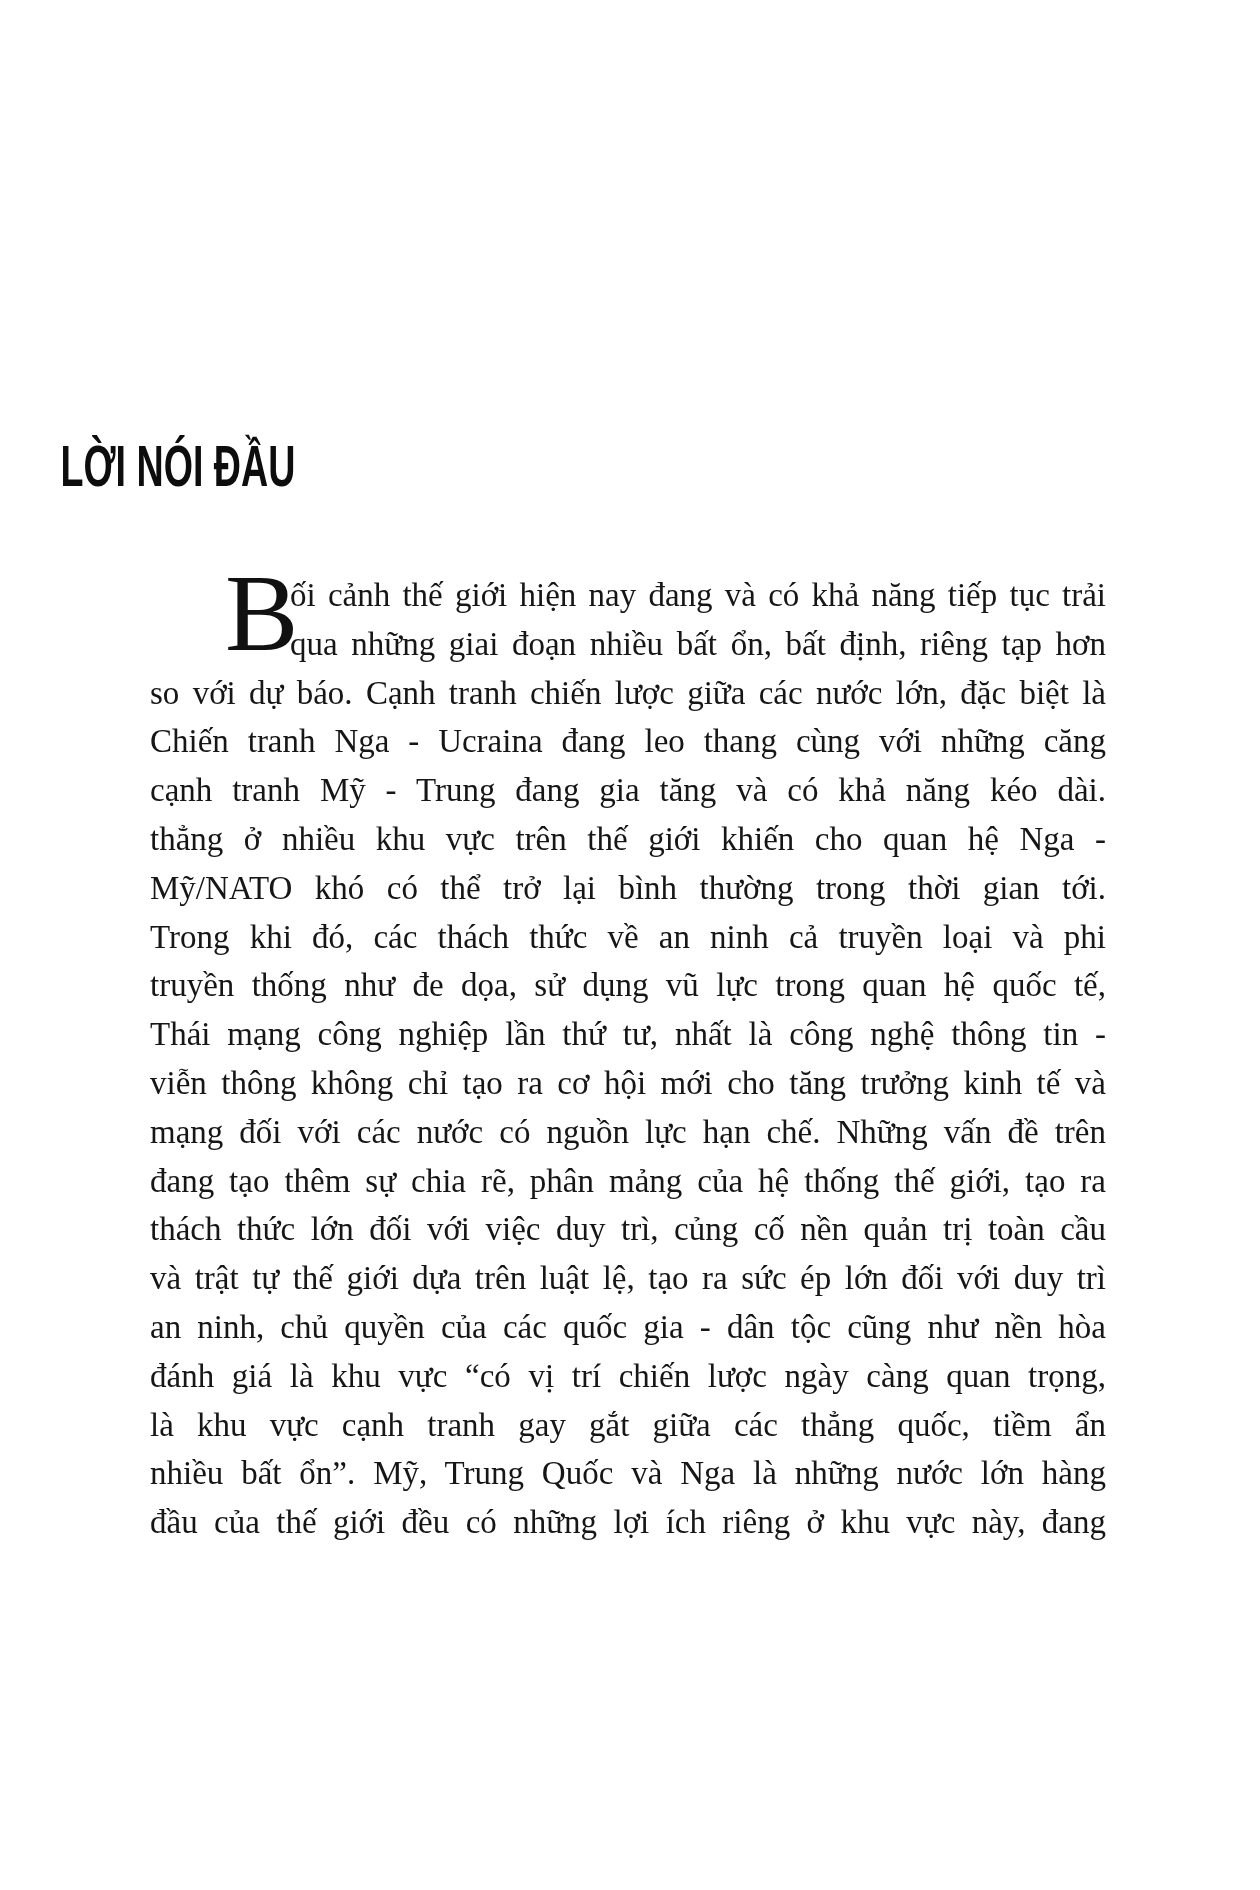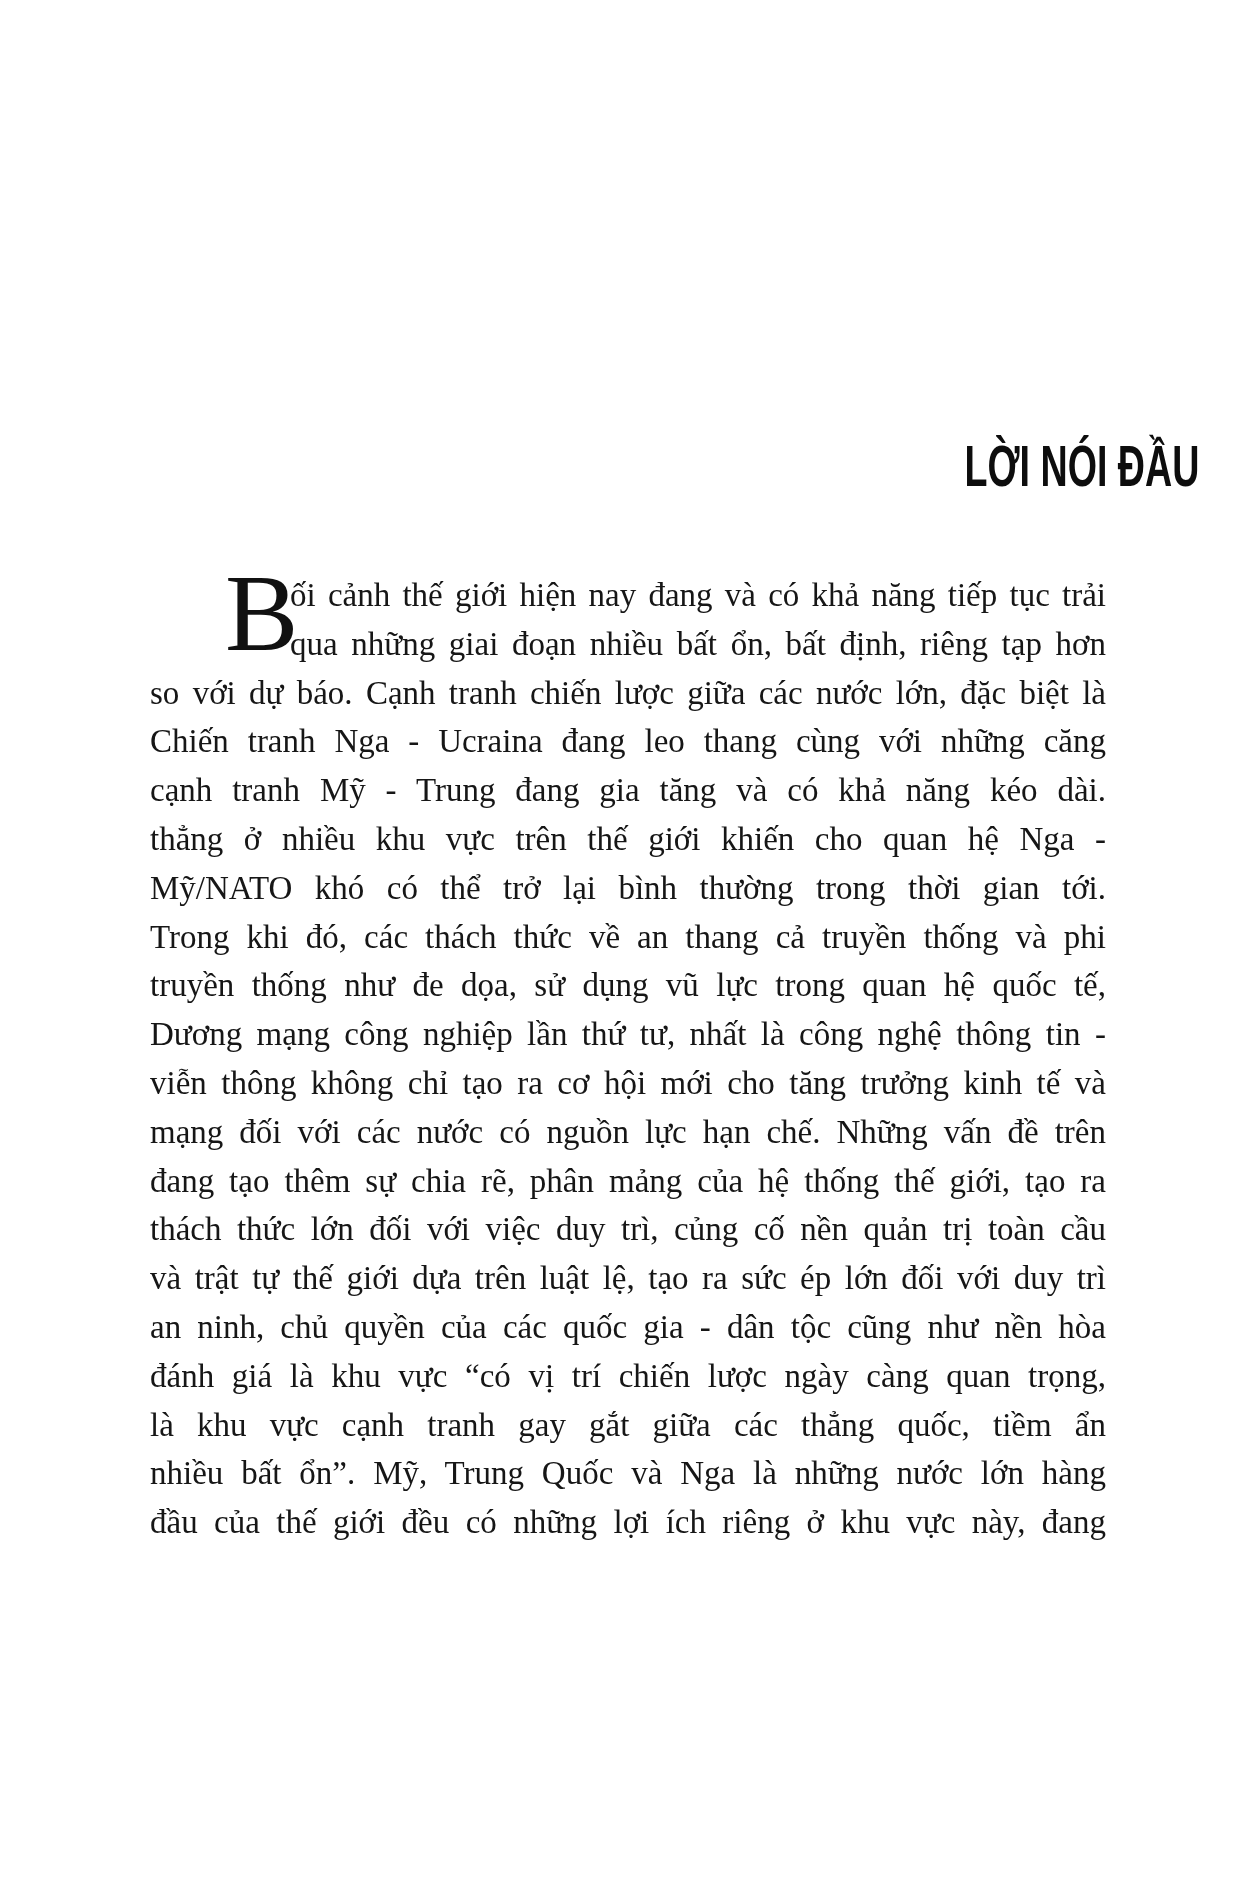--- a/index.html
+++ b/index.html
@@ -14,21 +14,21 @@
     background: #ffffff;
     overflow: hidden;
     font-family: "Liberation Serif", "DejaVu Serif", serif;
     color: #161616;
   }
   .title {
     position: absolute;
     top: 398px;
     left: 0;
     width: 100%;
-    text-align: right;
+    text-align: left;
     font-family: "Liberation Sans", "DejaVu Sans", sans-serif;
     font-weight: bold;
     font-size: 57px;
     letter-spacing: 0px;
     color: #0d0d0d;
     line-height: 60px;
   }
   .title .condense {
     display: inline-block;
     transform: scaleX(0.66);
@@ -78,23 +78,23 @@
     <span class="drop-cap">B</span>
 
     <div class="paragraph">
       <div class="line dropcap-inset">ối cảnh thế giới hiện nay đang và có khả năng tiếp tục trải</div>
       <div class="line dropcap-inset">qua những giai đoạn nhiều bất ổn, bất định, riêng tạp hơn</div>
       <div class="line">so với dự báo. Cạnh tranh chiến lược giữa các nước lớn, đặc biệt là</div>
       <div class="line">Chiến tranh Nga - Ucraina đang leo thang cùng với những căng</div>
       <div class="line">cạnh tranh Mỹ - Trung đang gia tăng và có khả năng kéo dài.</div>
       <div class="line">thẳng ở nhiều khu vực trên thế giới khiến cho quan hệ Nga -</div>
       <div class="line">Mỹ/NATO khó có thể trở lại bình thường trong thời gian tới.</div>
-      <div class="line">Trong khi đó, các thách thức về an thang cả truyền thống và phi</div>
+      <div class="line">Trong khi đó, các thách thức về an ninh cả truyền loại và phi</div>
       <div class="line">truyền thống như đe dọa, sử dụng vũ lực trong quan hệ quốc tế,</div>
-      <div class="line">Dương mạng công nghiệp lần thứ tư, nhất là công nghệ thông tin -</div>
+      <div class="line">Thái mạng công nghiệp lần thứ tư, nhất là công nghệ thông tin -</div>
       <div class="line">viễn thông không chỉ tạo ra cơ hội mới cho tăng trưởng kinh tế và</div>
       <div class="line">mạng đối với các nước có nguồn lực hạn chế. Những vấn đề trên</div>
       <div class="line">đang tạo thêm sự chia rẽ, phân mảng của hệ thống thế giới, tạo ra</div>
       <div class="line">thách thức lớn đối với việc duy trì, củng cố nền quản trị toàn cầu</div>
       <div class="line">và trật tự thế giới dựa trên luật lệ, tạo ra sức ép lớn đối với duy trì</div>
       <div class="line">an ninh, chủ quyền của các quốc gia - dân tộc cũng như nền hòa</div>
     </div>
 
     <div class="paragraph">
       <div class="line">đánh giá là khu vực “có vị trí chiến lược ngày càng quan trọng,</div>

